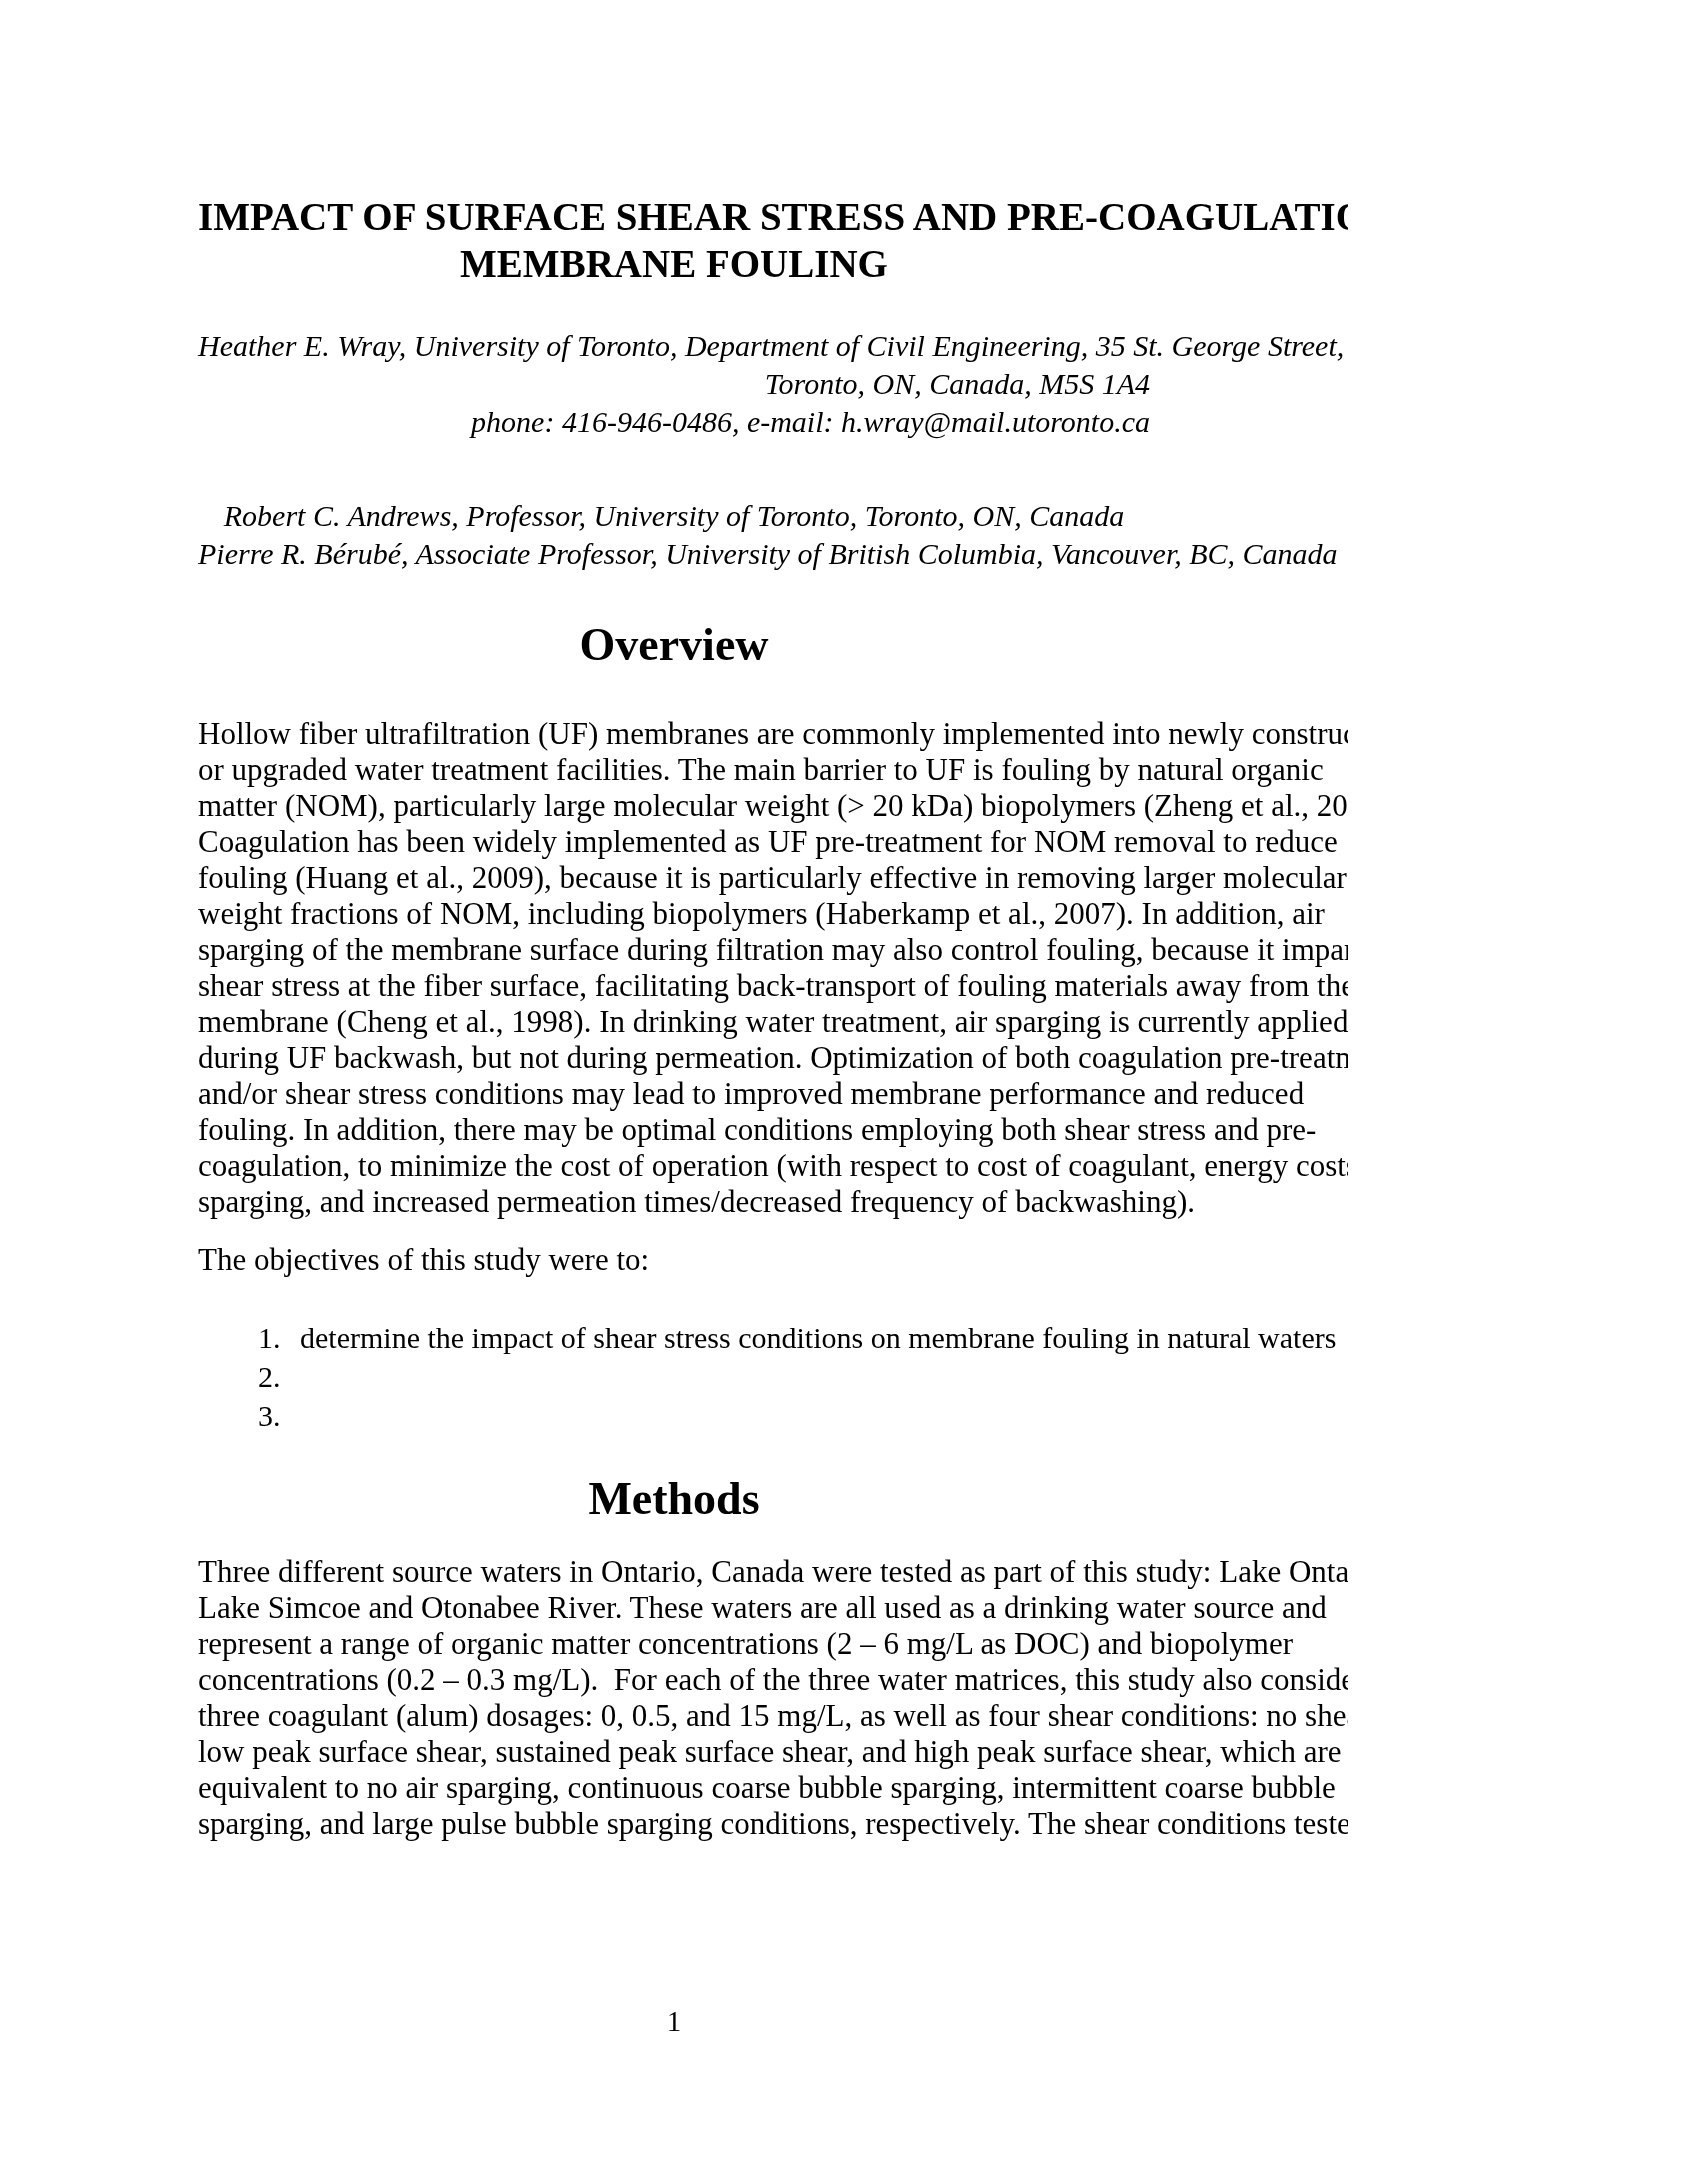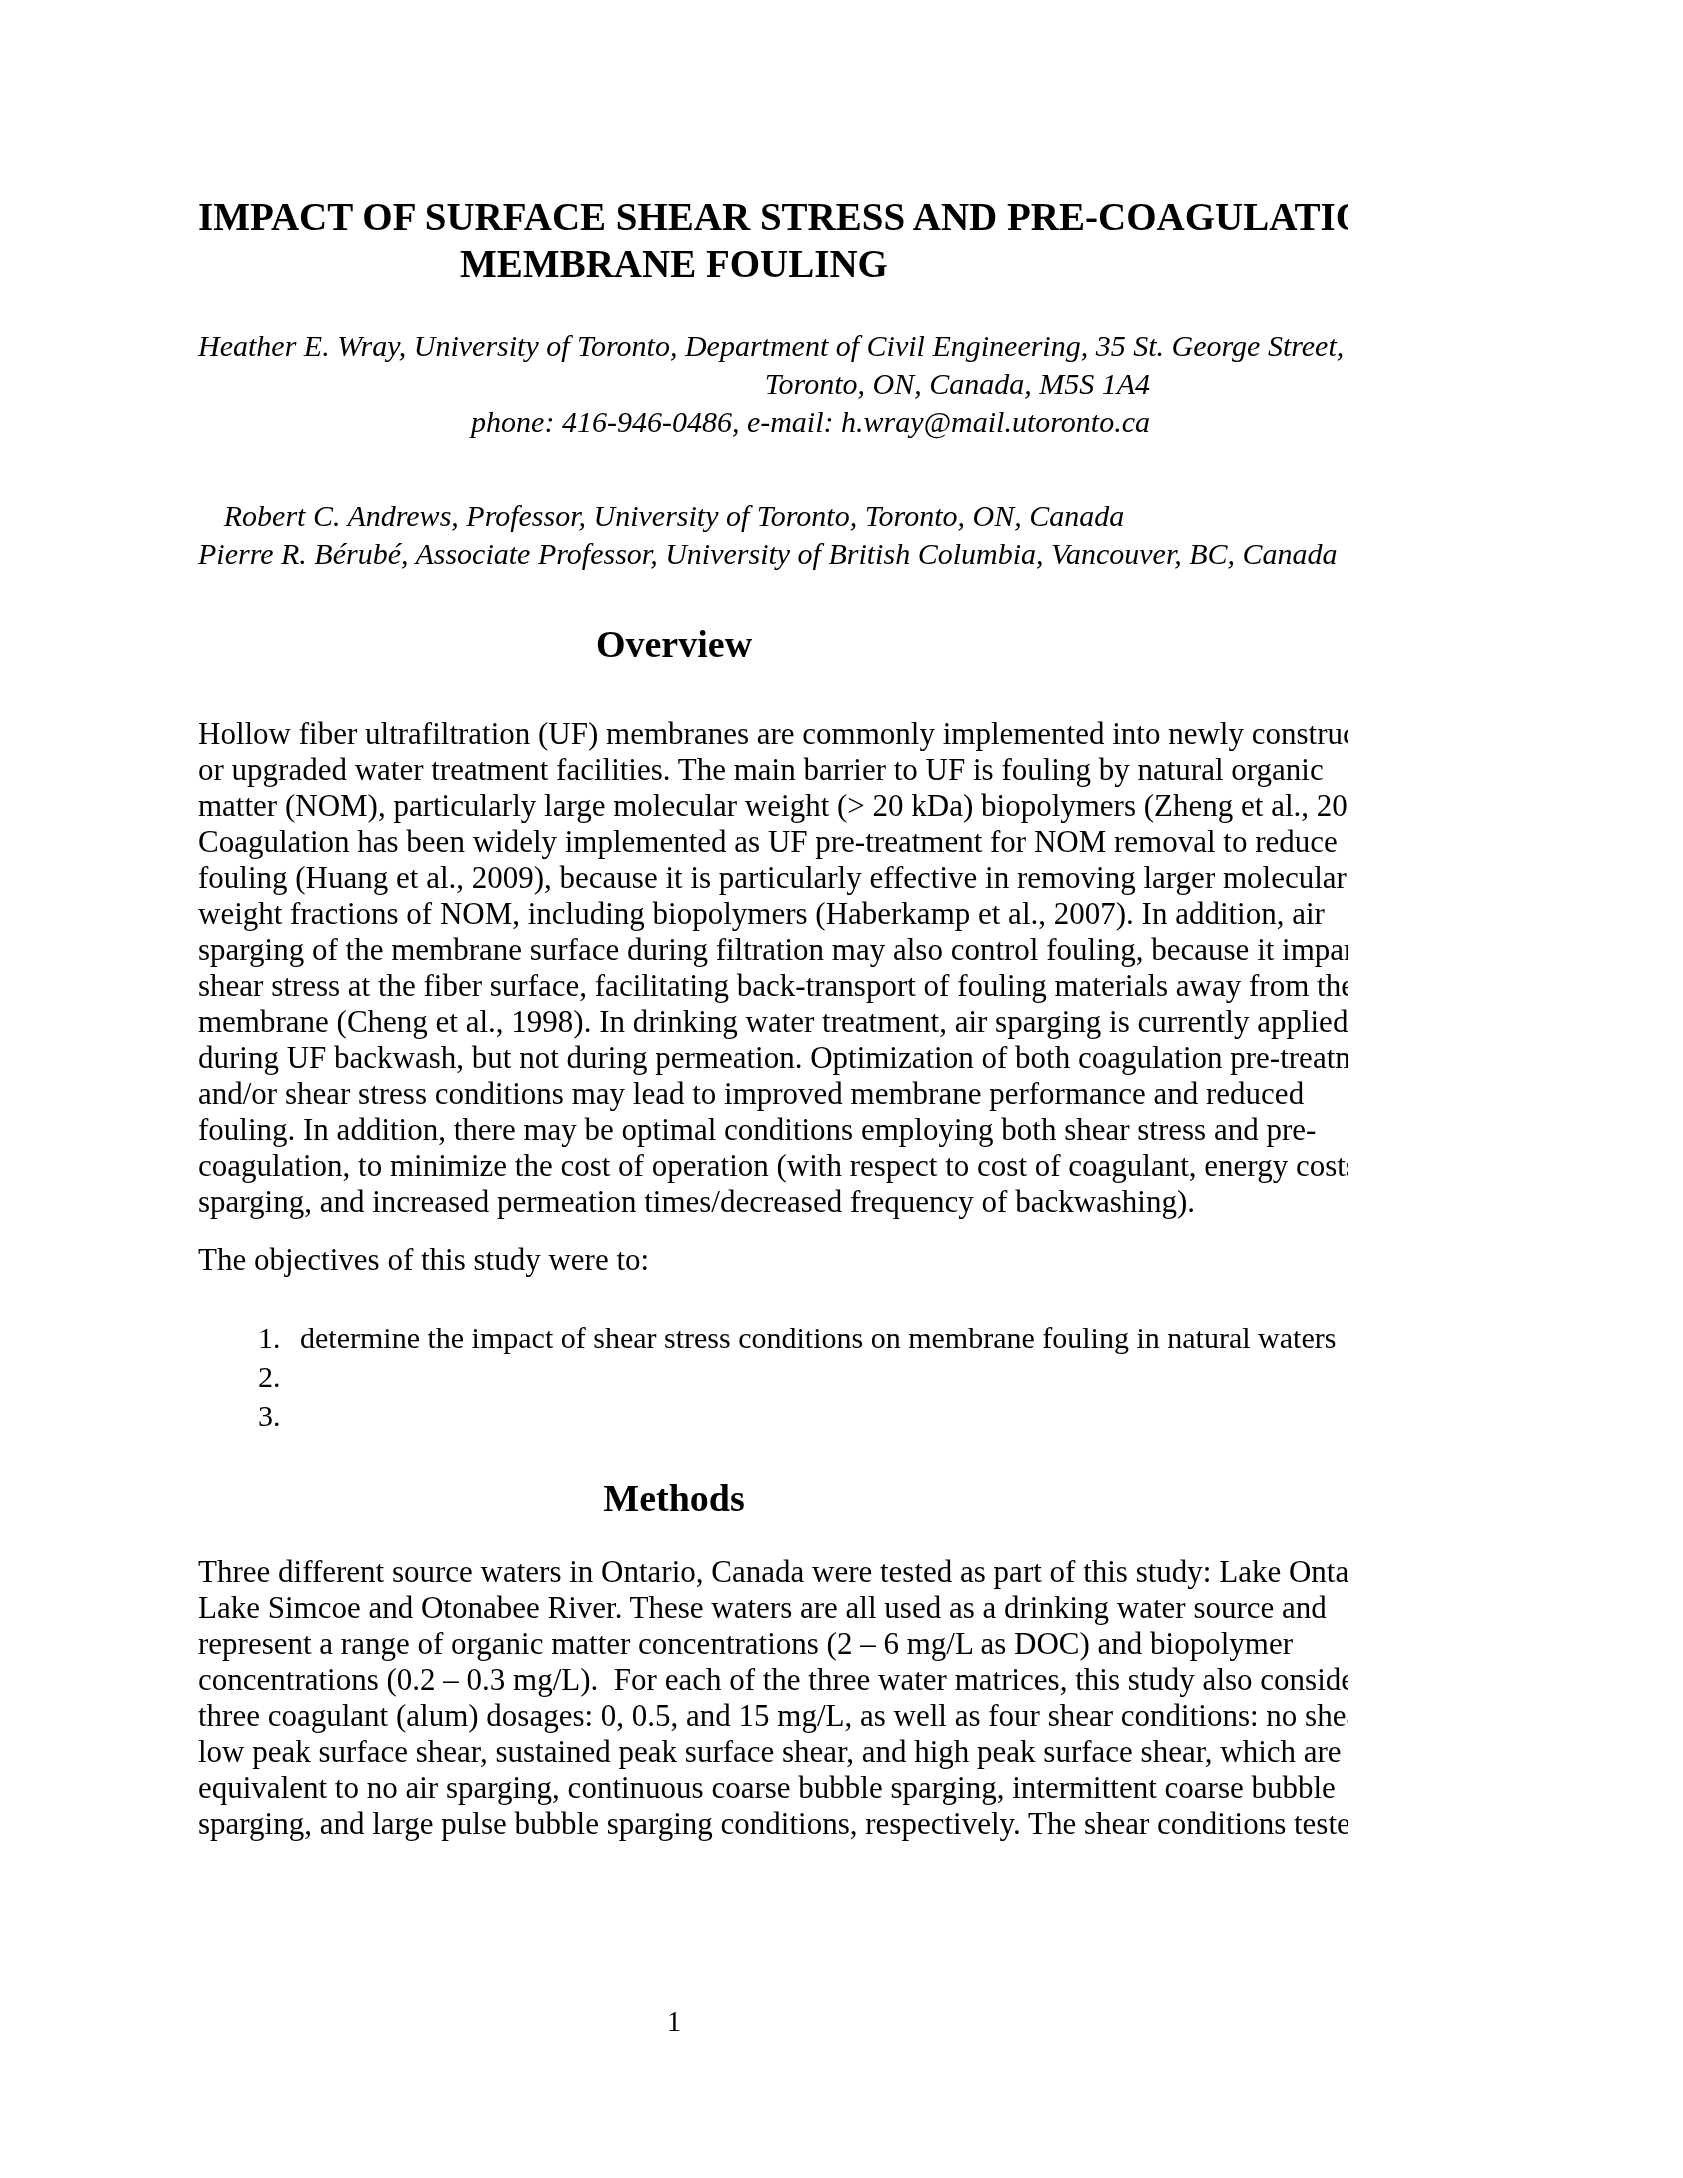--- a/index.html
+++ b/index.html
@@ -32,21 +32,21 @@
   .authors-co {
     margin-top: 56px;
     font-style: italic;
     font-size: 30px;
     line-height: 38px;
     text-align: center;
     white-space: pre;
   }
   .section-heading {
     font-weight: bold;
-    font-size: 38px;
+    font-size: 46px;
     line-height: 47px;
     text-align: center;
   }
   .overview-heading { margin-top: 48px; }
   .methods-heading { margin-top: 40px; }
   .para {
     font-size: 31px;
     line-height: 36px;
     white-space: pre;
   }

